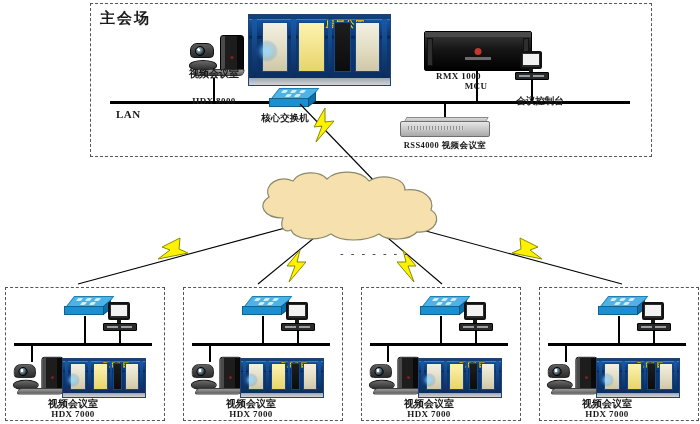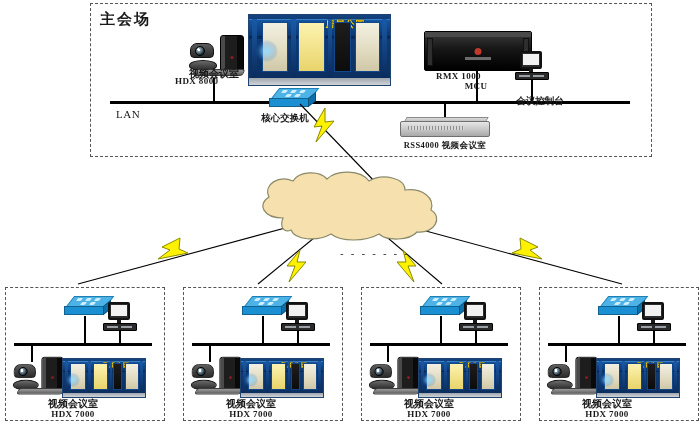--- a/index.html
+++ b/index.html
@@ -11,23 +11,23 @@
   .abs{position:absolute;}
 
   
   .dashed-box{position:absolute;border:1px dashed #555;background:transparent;}
   .main-venue{left:90px;top:3px;width:560px;height:152px;}
   .branch-box{width:158px;height:132px;top:287px;}
   .b1{left:5px;} .b2{left:183px;} .b3{left:361px;} .b4{left:539px;}
 
   
   .label{position:absolute;color:#1a1a1a;white-space:nowrap;line-height:1.15;}
-  .cjk{font-family:Liberation Sans, sans-serif;}
+  .cjk{font-family:Liberation Serif, serif;}
   .lbl-main{font-size:15px;font-weight:bold;letter-spacing:2px;}
-  .lbl-lan{font-size:11px;font-weight:normal;font-family:"Liberation Serif",serif;letter-spacing:.5px;}
+  .lbl-lan{font-size:11px;font-weight:bold;font-family:"Liberation Serif",serif;letter-spacing:.5px;}
   .lbl-small{font-size:10px;font-weight:bold;text-align:center;}
   .lbl-serif{font-family:"Liberation Serif",serif;font-weight:bold;font-size:9px;letter-spacing:.4px;}
   .lbl-cloud{font-size:12.5px;font-weight:bold;letter-spacing:1px;}
   .lbl-branchhdr{font-size:12px;font-weight:bold;letter-spacing:1px;}
 
   
   .bus{position:absolute;background:#000;}
   .hbus{height:2.5px;}
   .vbus{width:2px;}
 
@@ -139,21 +139,21 @@
     <div class="codec">
         <i></i>
       </div>
     <div class="cam">
         <b></b>
       </div>
     <div class="mic"></div>
     <div class="foot"></div>
   </div>
   <div class="label cjk lbl-small" style="left:175px;top:68px;width:78px;">视频会议室</div>
-  <div class="label lbl-serif" style="left:175px;top:76px;width:78px;">HDX   8000</div>
+  <div class="label lbl-serif" style="left:175px;top:96px;width:78px;text-align:center;">HDX   8000</div>
 
   <div class="store" style="left:248px;top:14px;width:143px;height:72px;">
     <div class="sky"></div>
     <div class="band"></div>
     <div class="sign" style="font-size:9px;">房屋公园</div>
     <div class="lower"></div>
     <div class="pil" style="left:2%;width:4%;"></div>
     <div class="pil" style="left:30%;width:3%;"></div>
     <div class="pil" style="left:56%;width:3%;"></div>
     <div class="pil" style="right:2%;width:4%;"></div>

